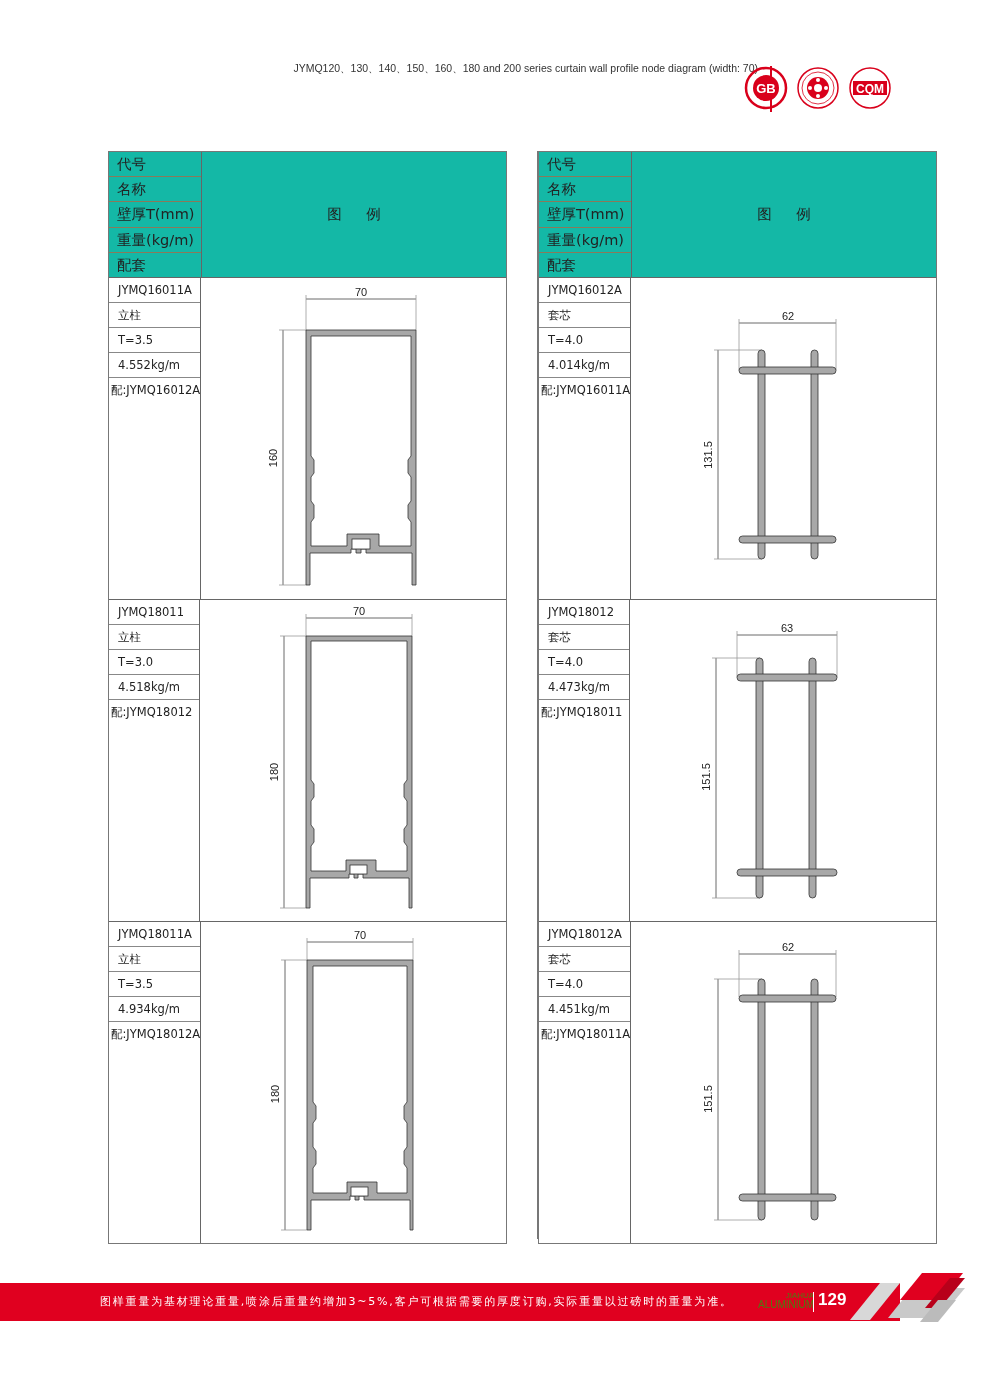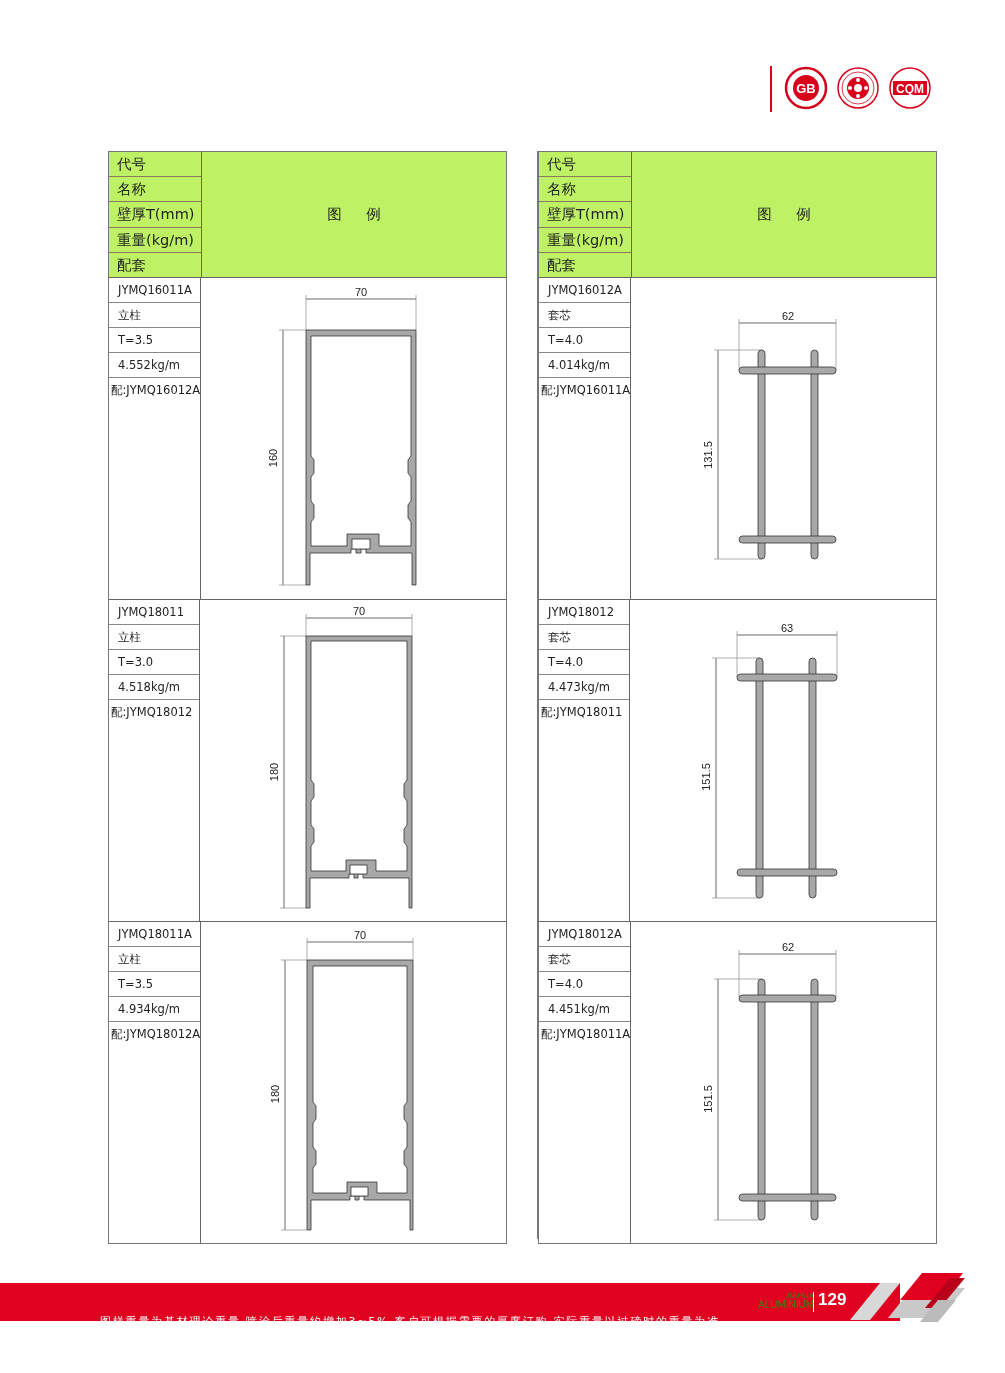--- a/index.html
+++ b/index.html
@@ -4,54 +4,55 @@
 <style>
   html, body { margin: 0; padding: 0; }
   body {
     width: 1005px; height: 1373px; position: relative; background: #ffffff;
     font-family: "DejaVu Sans", "Liberation Sans", sans-serif; color: #222; overflow: hidden;
   }
   .title-block { position: absolute; right: 247px; top: 62px; text-align: right; }
   .title-main { font-family: "Liberation Sans", sans-serif; font-weight: bold; font-size: 20px; color: #1a1a1a; letter-spacing: -0.3px; line-height: 28px; white-space: nowrap; }
   .title-sub { font-family: "Liberation Sans", sans-serif; font-size: 10.5px; color: #333; line-height: 12px; white-space: nowrap; }
   .title-divider { position: absolute; left: 770px; top: 66px; width: 2px; height: 46px; background: #d9001b; }
-  .logos { position: absolute; left: 784px; top: 66px; display: flex; gap: 8px; }
+  .logos { position: absolute; left: 744px; top: 66px; display: flex; gap: 8px; }
   .logo { width: 44px; height: 44px; }
 
   .table { position: absolute; top: 151px; width: 399px; border: 1px solid #777; box-sizing: border-box; }
   .table.left { left: 108px; }
   .table.right { left: 538px; }
-  .thead { display: flex; height: 125px; background: #bef264; border-bottom: 1px solid #666; }
+  .thead { display: flex; height: 125px; background: #14b8a6; border-bottom: 1px solid #666; }
   .thead .labels { width: 92px; border-right: 1px solid #666; display: flex; flex-direction: column; }
   .thead .labels div { flex: 1; border-bottom: 1px solid #8a7a5a; font-size: 14.5px; padding-left: 8px; line-height: 24px; color: #222; }
   .thead .labels div:last-child { border-bottom: none; }
   .thead .legend { flex: 1; display: flex; align-items: center; justify-content: center; font-size: 14.5px; letter-spacing: 10px; padding-left: 10px; }
   .row { display: flex; height: 321px; border-bottom: 1px solid #666; }
   .row:last-child { border-bottom: none; }
   .row .meta { width: 92px; border-right: 1px solid #666; display: flex; flex-direction: column; }
   .row .meta div { height: 24px; border-bottom: 1px solid #888; font-size: 11.5px; line-height: 24px; padding-left: 9px; color: #222; white-space: nowrap; }
   .row .meta div.match { border-bottom: none; padding-left: 2px; font-size: 11.5px; }
   .row .draw { flex: 1; position: relative; }
   .gap-col { position: absolute; top: 151px; left: 507px; width: 31px; height: 1088px; border-right: 1px solid #777; box-sizing: border-box; }
 
   svg text { font-family: "Liberation Sans", sans-serif; font-size: 11px; fill: #222; }
 
   .footer-band { position: absolute; left: 0; top: 1283px; width: 900px; height: 38px; background: #e0001f; }
-  .footer-text { position: absolute; left: 100px; top: 1294px; font-size: 11px; color: #fff; letter-spacing: 1.8px; white-space: nowrap; margin-top: 20px; }
+  .footer-text { position: absolute; left: 100px; top: 1294px; font-size: 11px; color: #fff; letter-spacing: 1.8px; white-space: nowrap; }
   .brand { position: absolute; left: 758px; top: 1291px; color: #4d7c0f; font-family: "Liberation Sans", sans-serif; text-align: right; line-height: 9px; }
   .brand .b1 { font-size: 8px; }
   .brand .b2 { font-size: 10px; }
   .page-sep { position: absolute; left: 813px; top: 1292px; width: 1px; height: 20px; background: #fff; }
   .page-num { position: absolute; left: 818px; top: 1290px; color: #fff; font-family: "Liberation Sans", sans-serif; font-weight: bold; font-size: 17px; }
   .deco { position: absolute; left: 850px; top: 1270px; }
 </style>
 </head>
 <body>
 
 <div class="title-block">
+  <div class="title-sub">JYMQ120、130、140、150、160、180 and 200 series curtain wall profile node diagram (width: 70)</div>
 </div>
 <div class="title-divider"></div>
 <div class="logos">
   <svg class="logo" viewBox="0 0 44 44">
     <circle cx="22" cy="22" r="20" fill="none" stroke="#d9001b" stroke-width="2.5"></circle>
     <circle cx="22" cy="22" r="13" fill="#d9001b"></circle>
     <text x="22" y="27" text-anchor="middle" style="font-size:13px;font-weight:bold;fill:#fff;">GB</text>
   </svg>
   <svg class="logo" viewBox="0 0 44 44">
     <circle cx="22" cy="22" r="20" fill="none" stroke="#d9001b" stroke-width="1.5"></circle>

